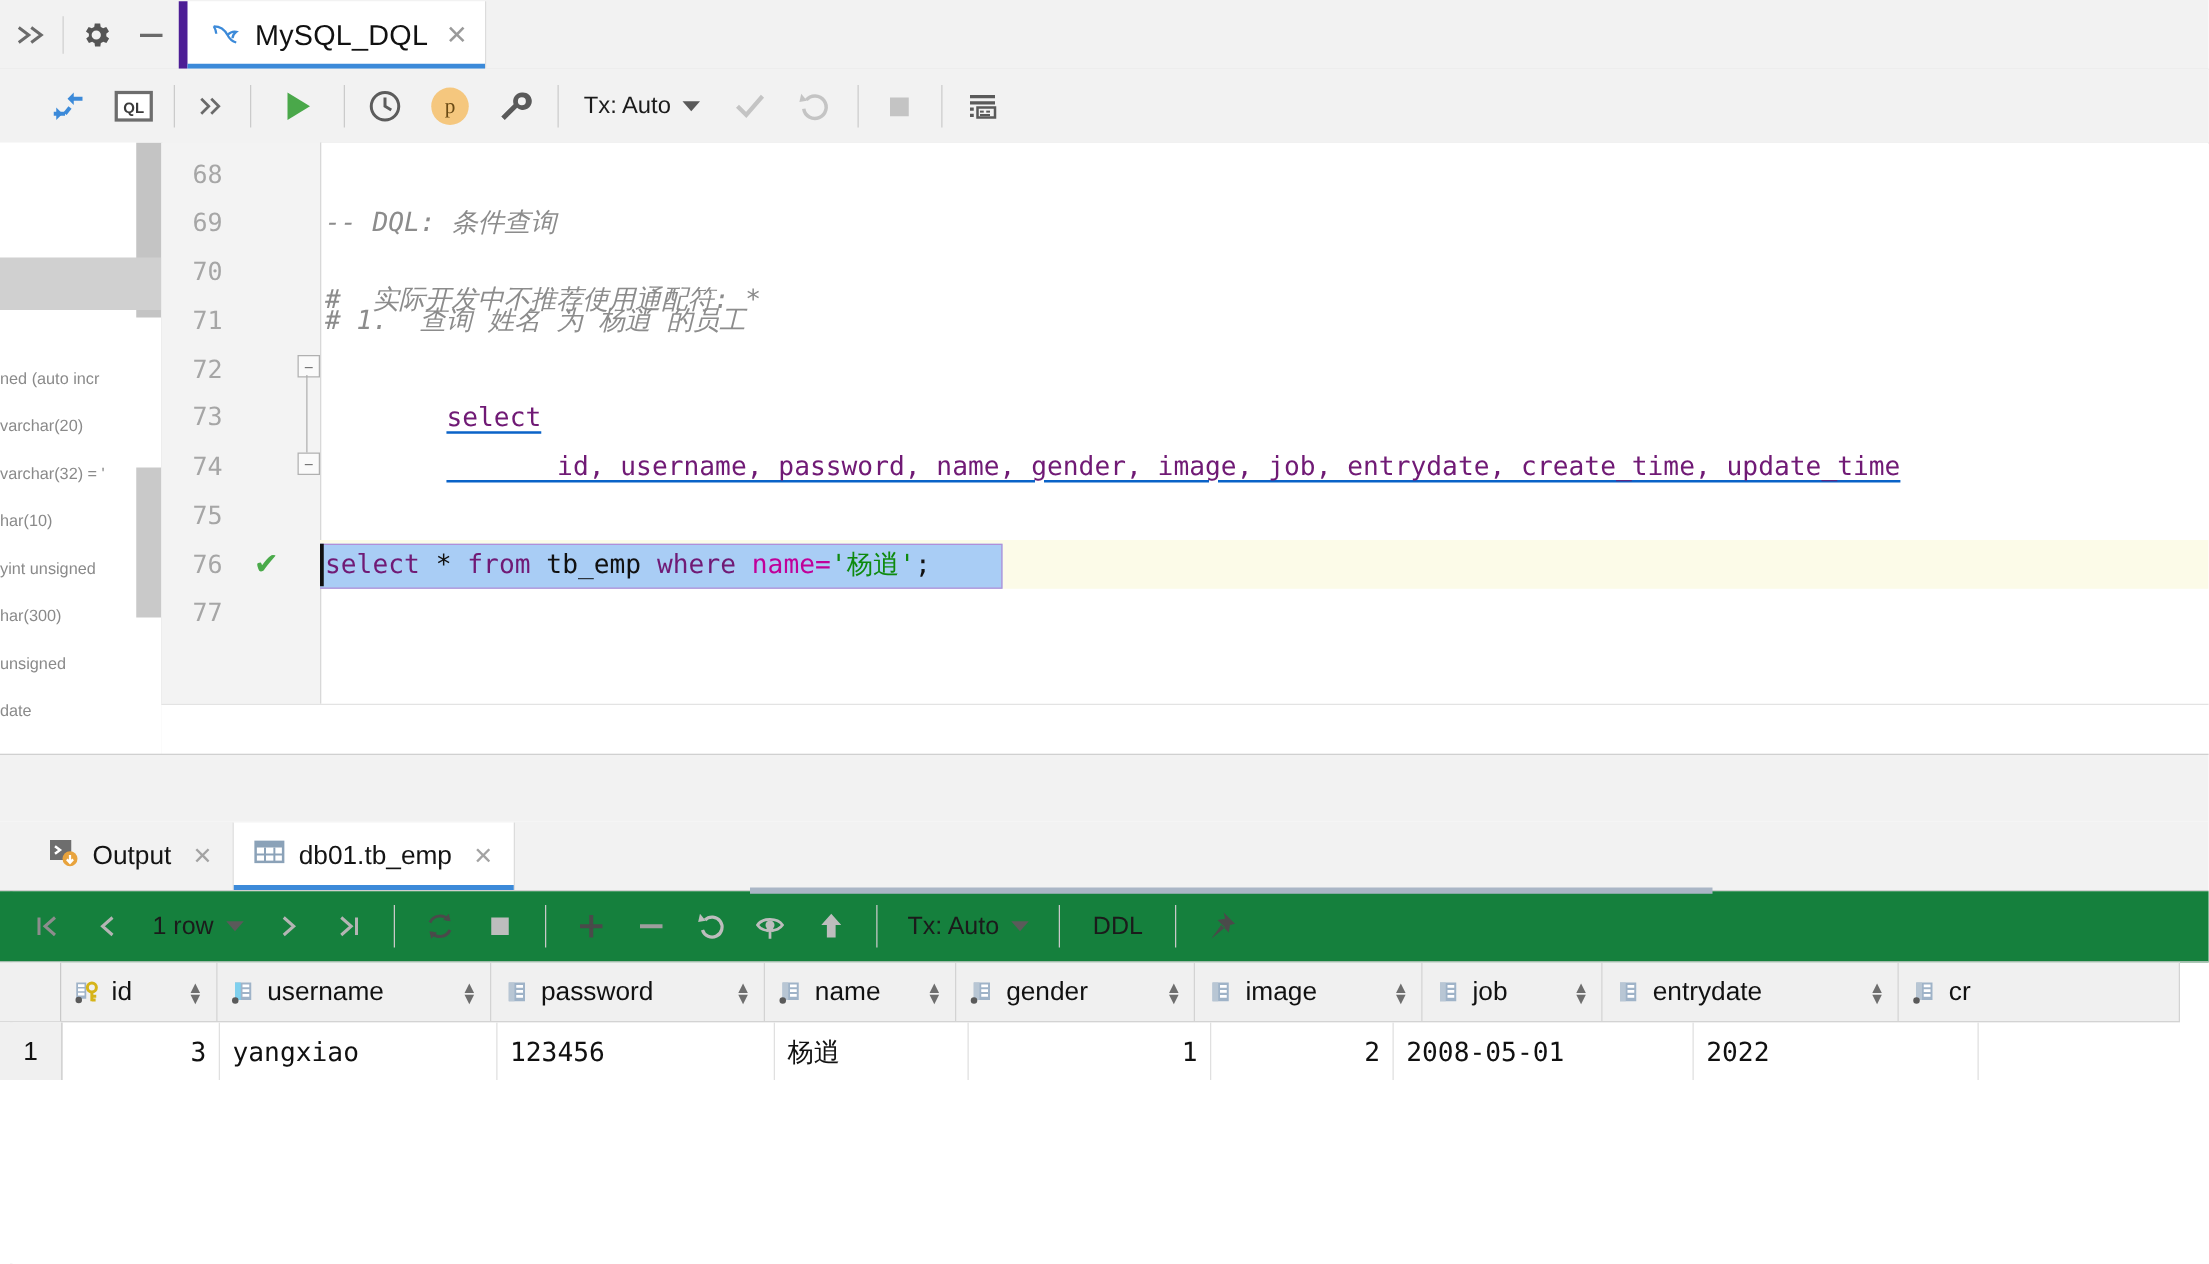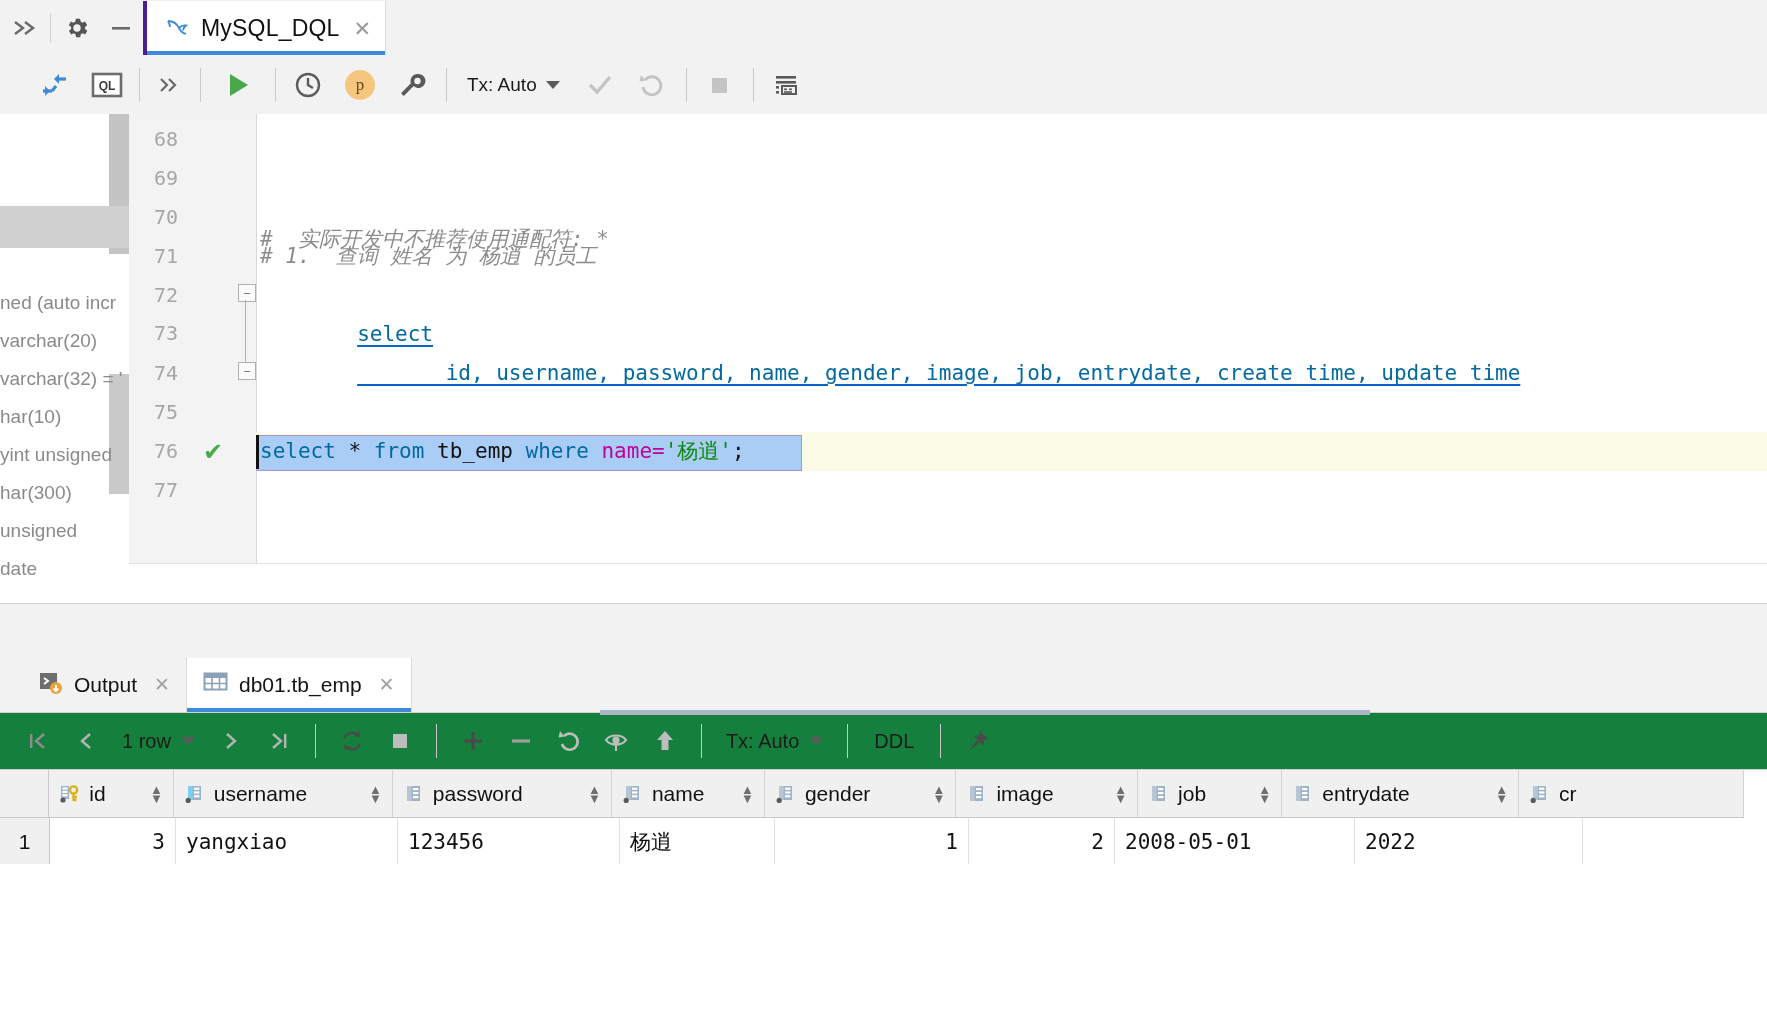--- a/index.html
+++ b/index.html
@@ -20,21 +20,21 @@
   }
   .tb-left{display:flex;align-items:center;padding-left:2px;}
   .tb-icon{
     width:44px;height:54px;display:flex;align-items:center;justify-content:center;
     color:#5a5a5a;
   }
   .vsep{width:1px;height:30px;background:#cfcfcf;margin:0 4px;align-self:center;}
   .tab-strip{display:flex;align-items:flex-end;height:55px;}
   .tab{
     position:relative;height:54px;display:flex;align-items:center;gap:10px;
-    padding:0 14px 0 18px;background:#ffffff;border-left:4px solid #4c1d95;border-right:1px solid #dcdcdc;
+    padding:0 14px 0 18px;background:#ffffff;border-left:7px solid #4c1d95;border-right:1px solid #dcdcdc;
   }
   .tab::after{content:"";position:absolute;left:0;right:0;bottom:0;height:4px;background:#3c8ad9;}
   .tab .tab-label{font-size:23px;color:#111;letter-spacing:.2px;}
   .tab .tab-close{color:#9a9a9a;font-size:21px;line-height:1;padding-left:4px;}
   .dolphin{width:26px;height:26px;display:block;}
 
   
   .toolbar{
     position:absolute;left:0;top:55px;width:1767px;height:59px;
     background:#f2f2f2;border-bottom:1px solid #d3d3d3;
@@ -57,21 +57,21 @@
   }
 
   
   .editor-wrap{
     position:absolute;left:0;top:114px;width:1767px;height:489px;background:#ffffff;
   }
   
   .left-popup{
     position:absolute;left:0;top:0;width:129px;height:489px;background:#ffffff;
     border-right:1px solid #cdcdcd;overflow:hidden;
-    font-size:19px;color:#8a8a8a;
+    font-size:13px;color:#8a8a8a;
   }
   .lp-hl{position:absolute;left:0;top:92px;width:129px;height:42px;background:#d0d0d0;}
   .lp-scroll{position:absolute;right:0;top:0;width:20px;height:140px;background:#c4c4c4;}
   .lp-scroll2{position:absolute;right:0;top:260px;width:20px;height:120px;background:#c9c9c9;}
   .lp-lines{position:absolute;left:0;top:170px;width:160px;}
   .lp-line{height:38px;line-height:38px;white-space:nowrap;}
 
   .gutter{
     position:absolute;left:129px;top:0;width:127px;height:489px;background:#f3f3f3;
     border-right:1px solid #d8d8d8;
@@ -87,21 +87,21 @@
     display:flex;align-items:center;justify-content:center;font-size:13px;color:#777;line-height:1;
   }
   .fold-tail{position:absolute;left:245px;width:1px;background:#b0b0b0;}
 
   .code{
     position:absolute;left:256px;top:0;right:0;height:489px;overflow:hidden;
     font-family:"DejaVu Sans Mono", monospace;font-size:21px;
   }
   .cline{position:absolute;left:0;height:39px;line-height:39px;white-space:pre;}
   .cmt{color:#8c8c8c;font-style:italic;}
-  .kw{color:#0369a1;}
+  .kw{color:#701a75;}
   .plain{color:#111;}
   .str{color:#0e8a0e;}
   .col{color:#c0009a;}
   .uline{text-decoration:underline;text-decoration-color:#0a63c8;text-underline-offset:4px;}
   .curline{position:absolute;left:0;right:0;height:39px;background:#fcfbe8;}
   .selbox{
     position:absolute;height:34px;background:#a9cdf5;border:1px solid #b18fd8;
   }
   .caret{position:absolute;width:3px;height:34px;background:#111;}
   .ed-bottom{position:absolute;left:129px;right:0;top:449px;height:40px;background:#ffffff;border-top:1px solid #e3e3e3;}
@@ -313,20 +313,21 @@
     </div>
 
     <div class="fold" style="top:170px;">−</div>
     <div class="fold-tail" style="top:186px;height:64px;"></div>
     <div class="fold" style="top:248px;">−</div>
 
     <div class="code">
 
       <div class="curline" style="top:318px;"></div>
 
+      <div class="cline cmt" style="top:45px;left:4px;">-- DQL: 条件查询</div>
       <div class="cline cmt" style="top:84px;left:4px;margin-top:22px;">#  实际开发中不推荐使用通配符: *</div>
       <div class="cline cmt" style="top:123px;left:4px;"># 1.  查询 姓名 为 杨逍 的员工</div>
 
       <div class="cline" style="top:162px;left:0px;">
         <span class="kw uline">select</span>
       </div>
 
       <div class="cline" style="top:201px;left:0px;">
         <span class="kw uline">       id, username, password, name, gender, image, job, entrydate, create_time, update_time</span>
       </div>

